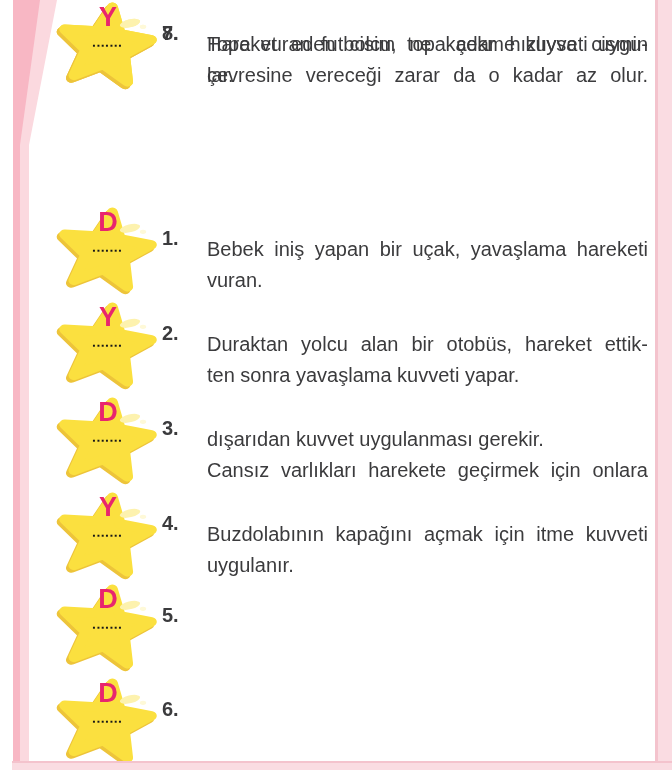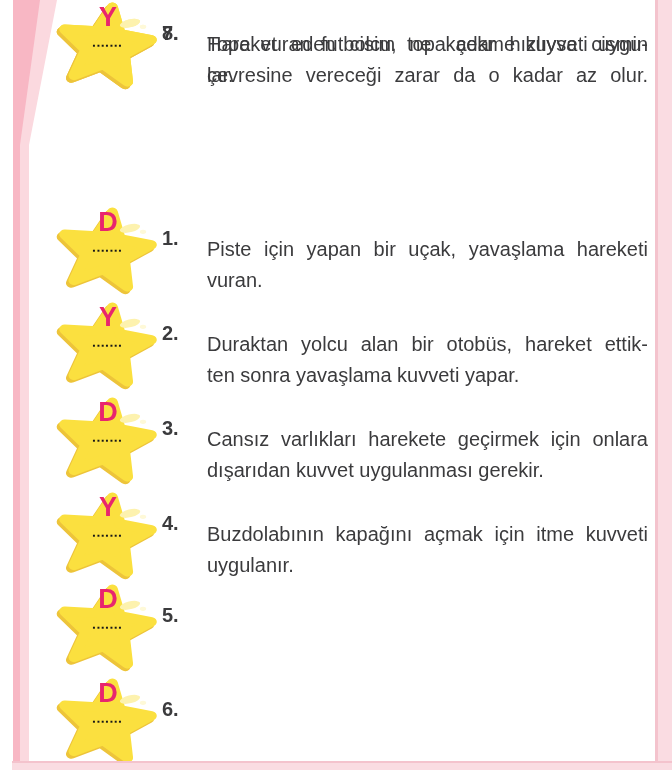--- a/index.html
+++ b/index.html
@@ -77,21 +77,21 @@
 <div class="item">
   <div class="star">
     <svg viewBox="0 0 104 104" preserveAspectRatio="none">
         <use href="#star-glyph"></use>
       </svg>
     <div class="answer">D</div>
     <div class="dots">▪▪▪▪▪▪▪</div>
   </div>
   <div class="num">1.</div>
   <div class="text">
-    <div class="line just">Piste için yapan bir uçak, yavaşlama hareketi</div>
+    <div class="line just">Bebek iniş yapan bir uçak, yavaşlama hareketi</div>
     <div class="line">vuran.</div>
   </div>
 </div>
 
 <div class="item">
   <div class="star">
     <svg viewBox="0 0 104 104" preserveAspectRatio="none">
         <use href="#star-glyph"></use>
       </svg>
     <div class="answer">Y</div>
@@ -107,22 +107,22 @@
 <div class="item">
   <div class="star">
     <svg viewBox="0 0 104 104" preserveAspectRatio="none">
         <use href="#star-glyph"></use>
       </svg>
     <div class="answer">D</div>
     <div class="dots">▪▪▪▪▪▪▪</div>
   </div>
   <div class="num">3.</div>
   <div class="text">
+    <div class="line">dışarıdan kuvvet uygulanması gerekir.</div>
     <div class="line just">Cansız varlıkları harekete geçirmek için onlara</div>
-    <div class="line">dışarıdan kuvvet uygulanması gerekir.</div>
   </div>
 </div>
 
 <div class="item">
   <div class="star">
     <svg viewBox="0 0 104 104" preserveAspectRatio="none">
         <use href="#star-glyph"></use>
       </svg>
     <div class="answer">Y</div>
     <div class="dots">▪▪▪▪▪▪▪</div>

